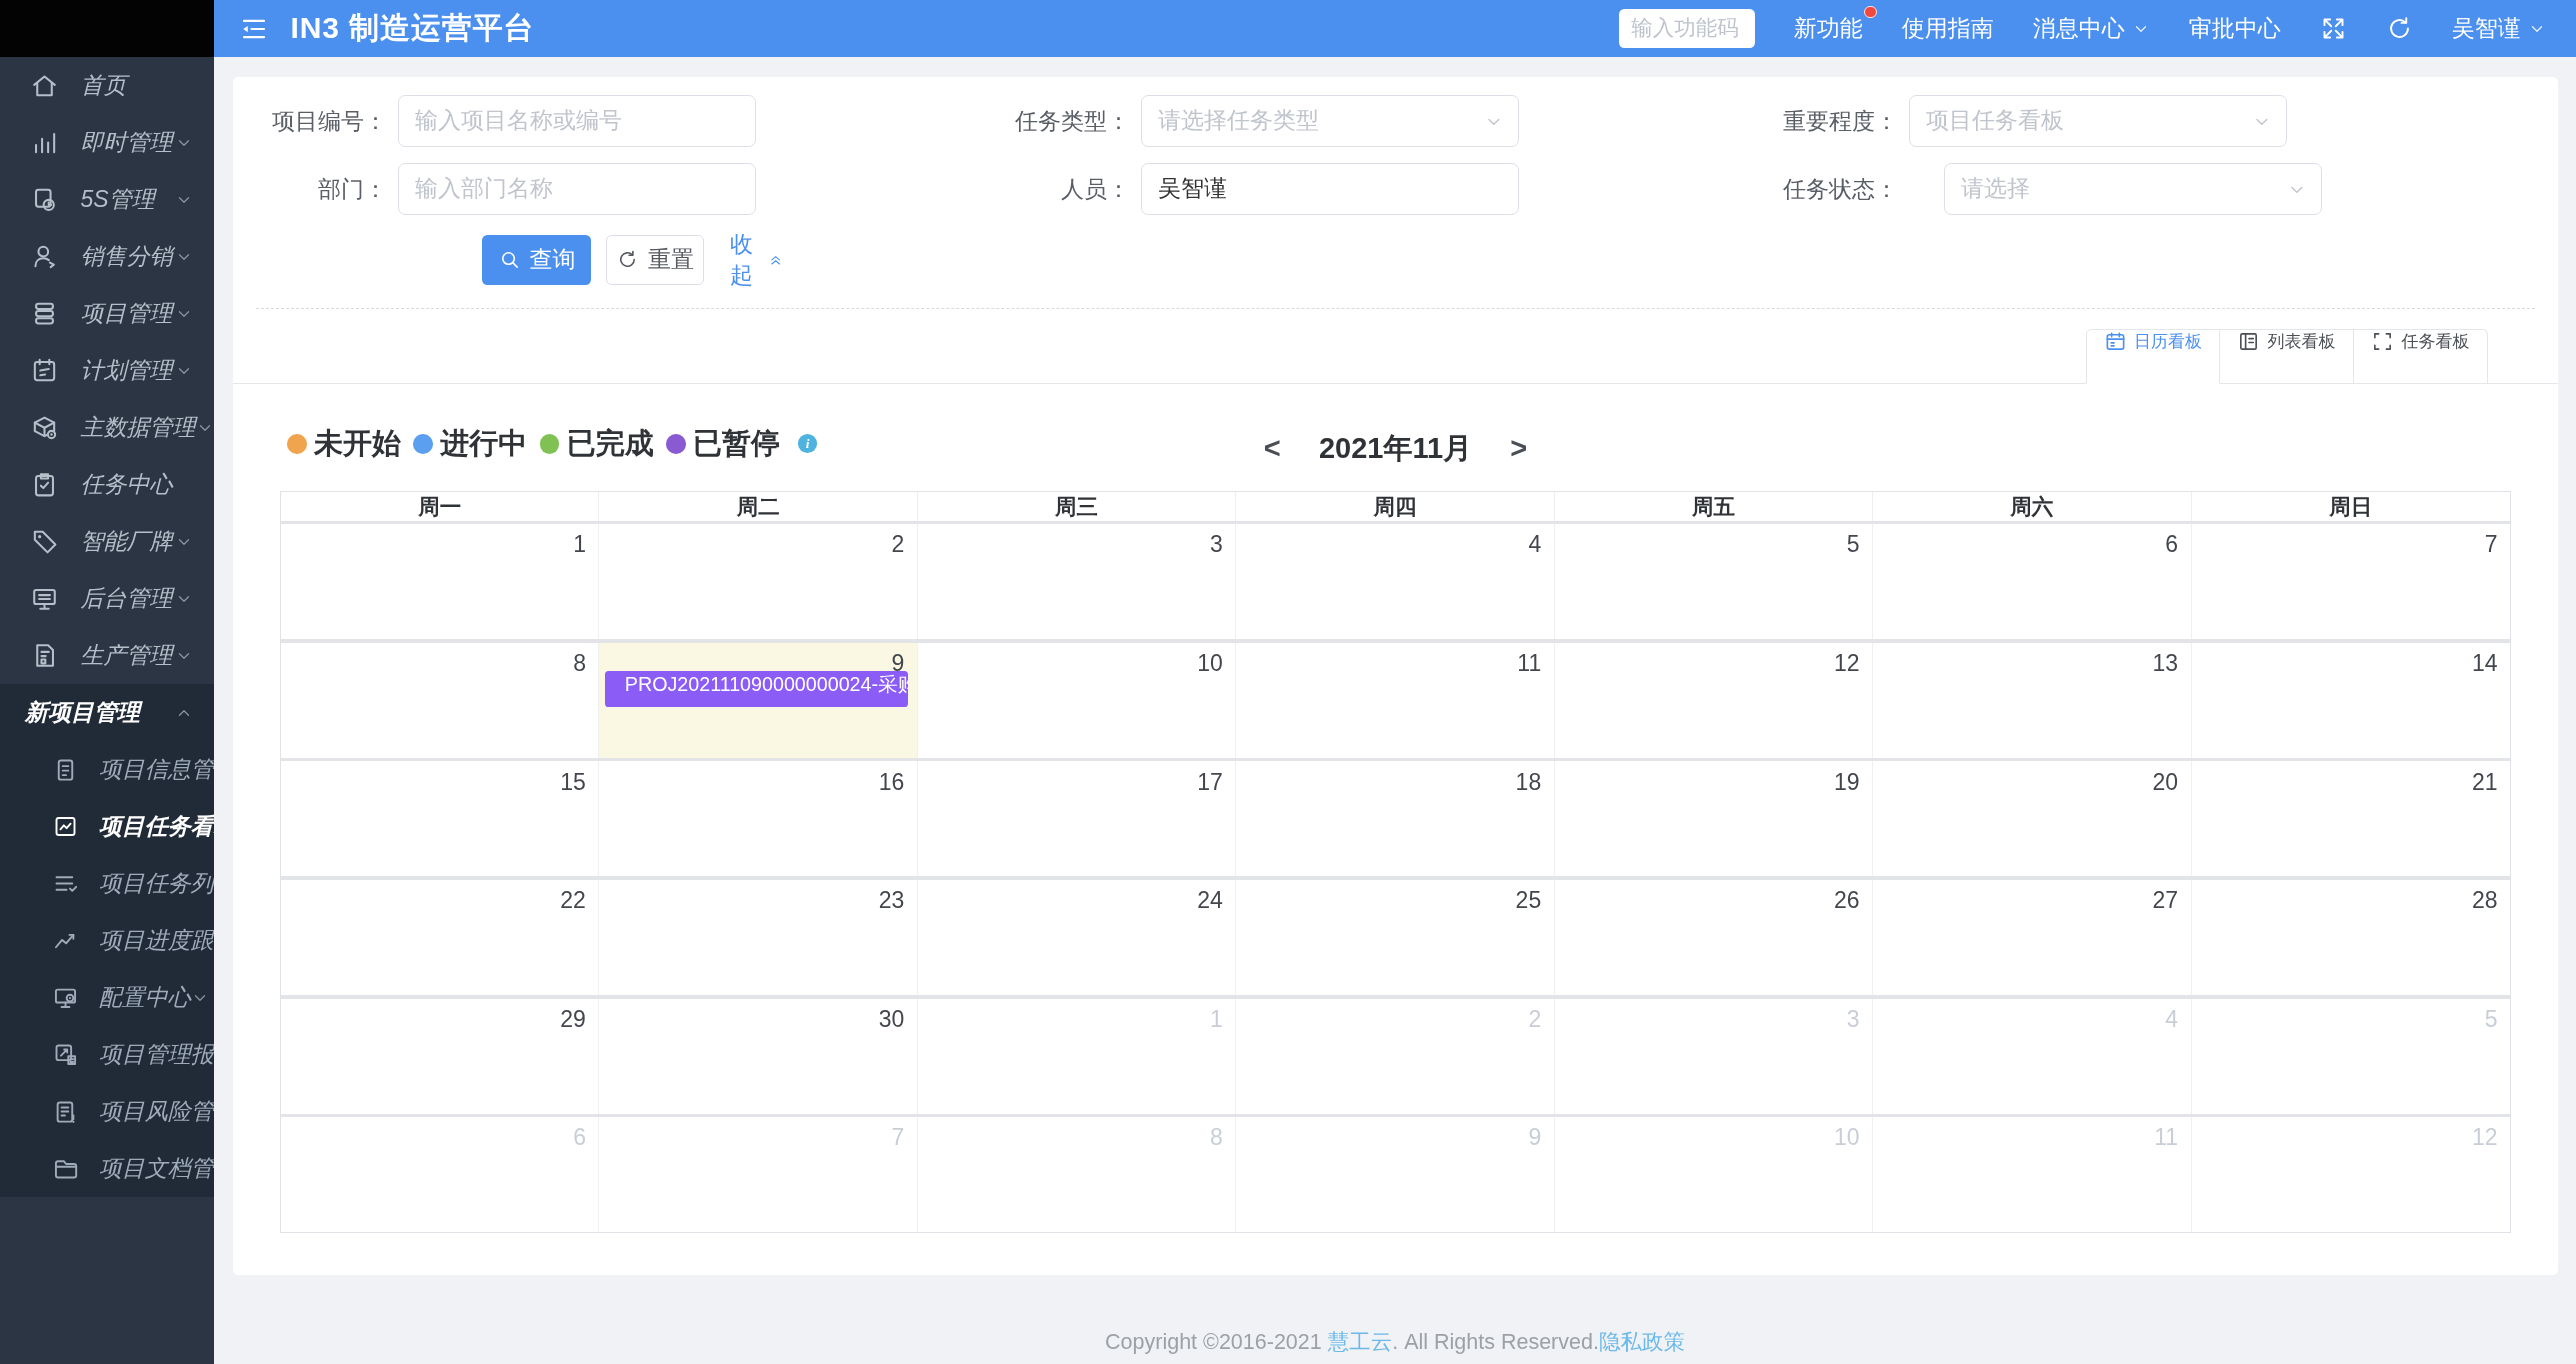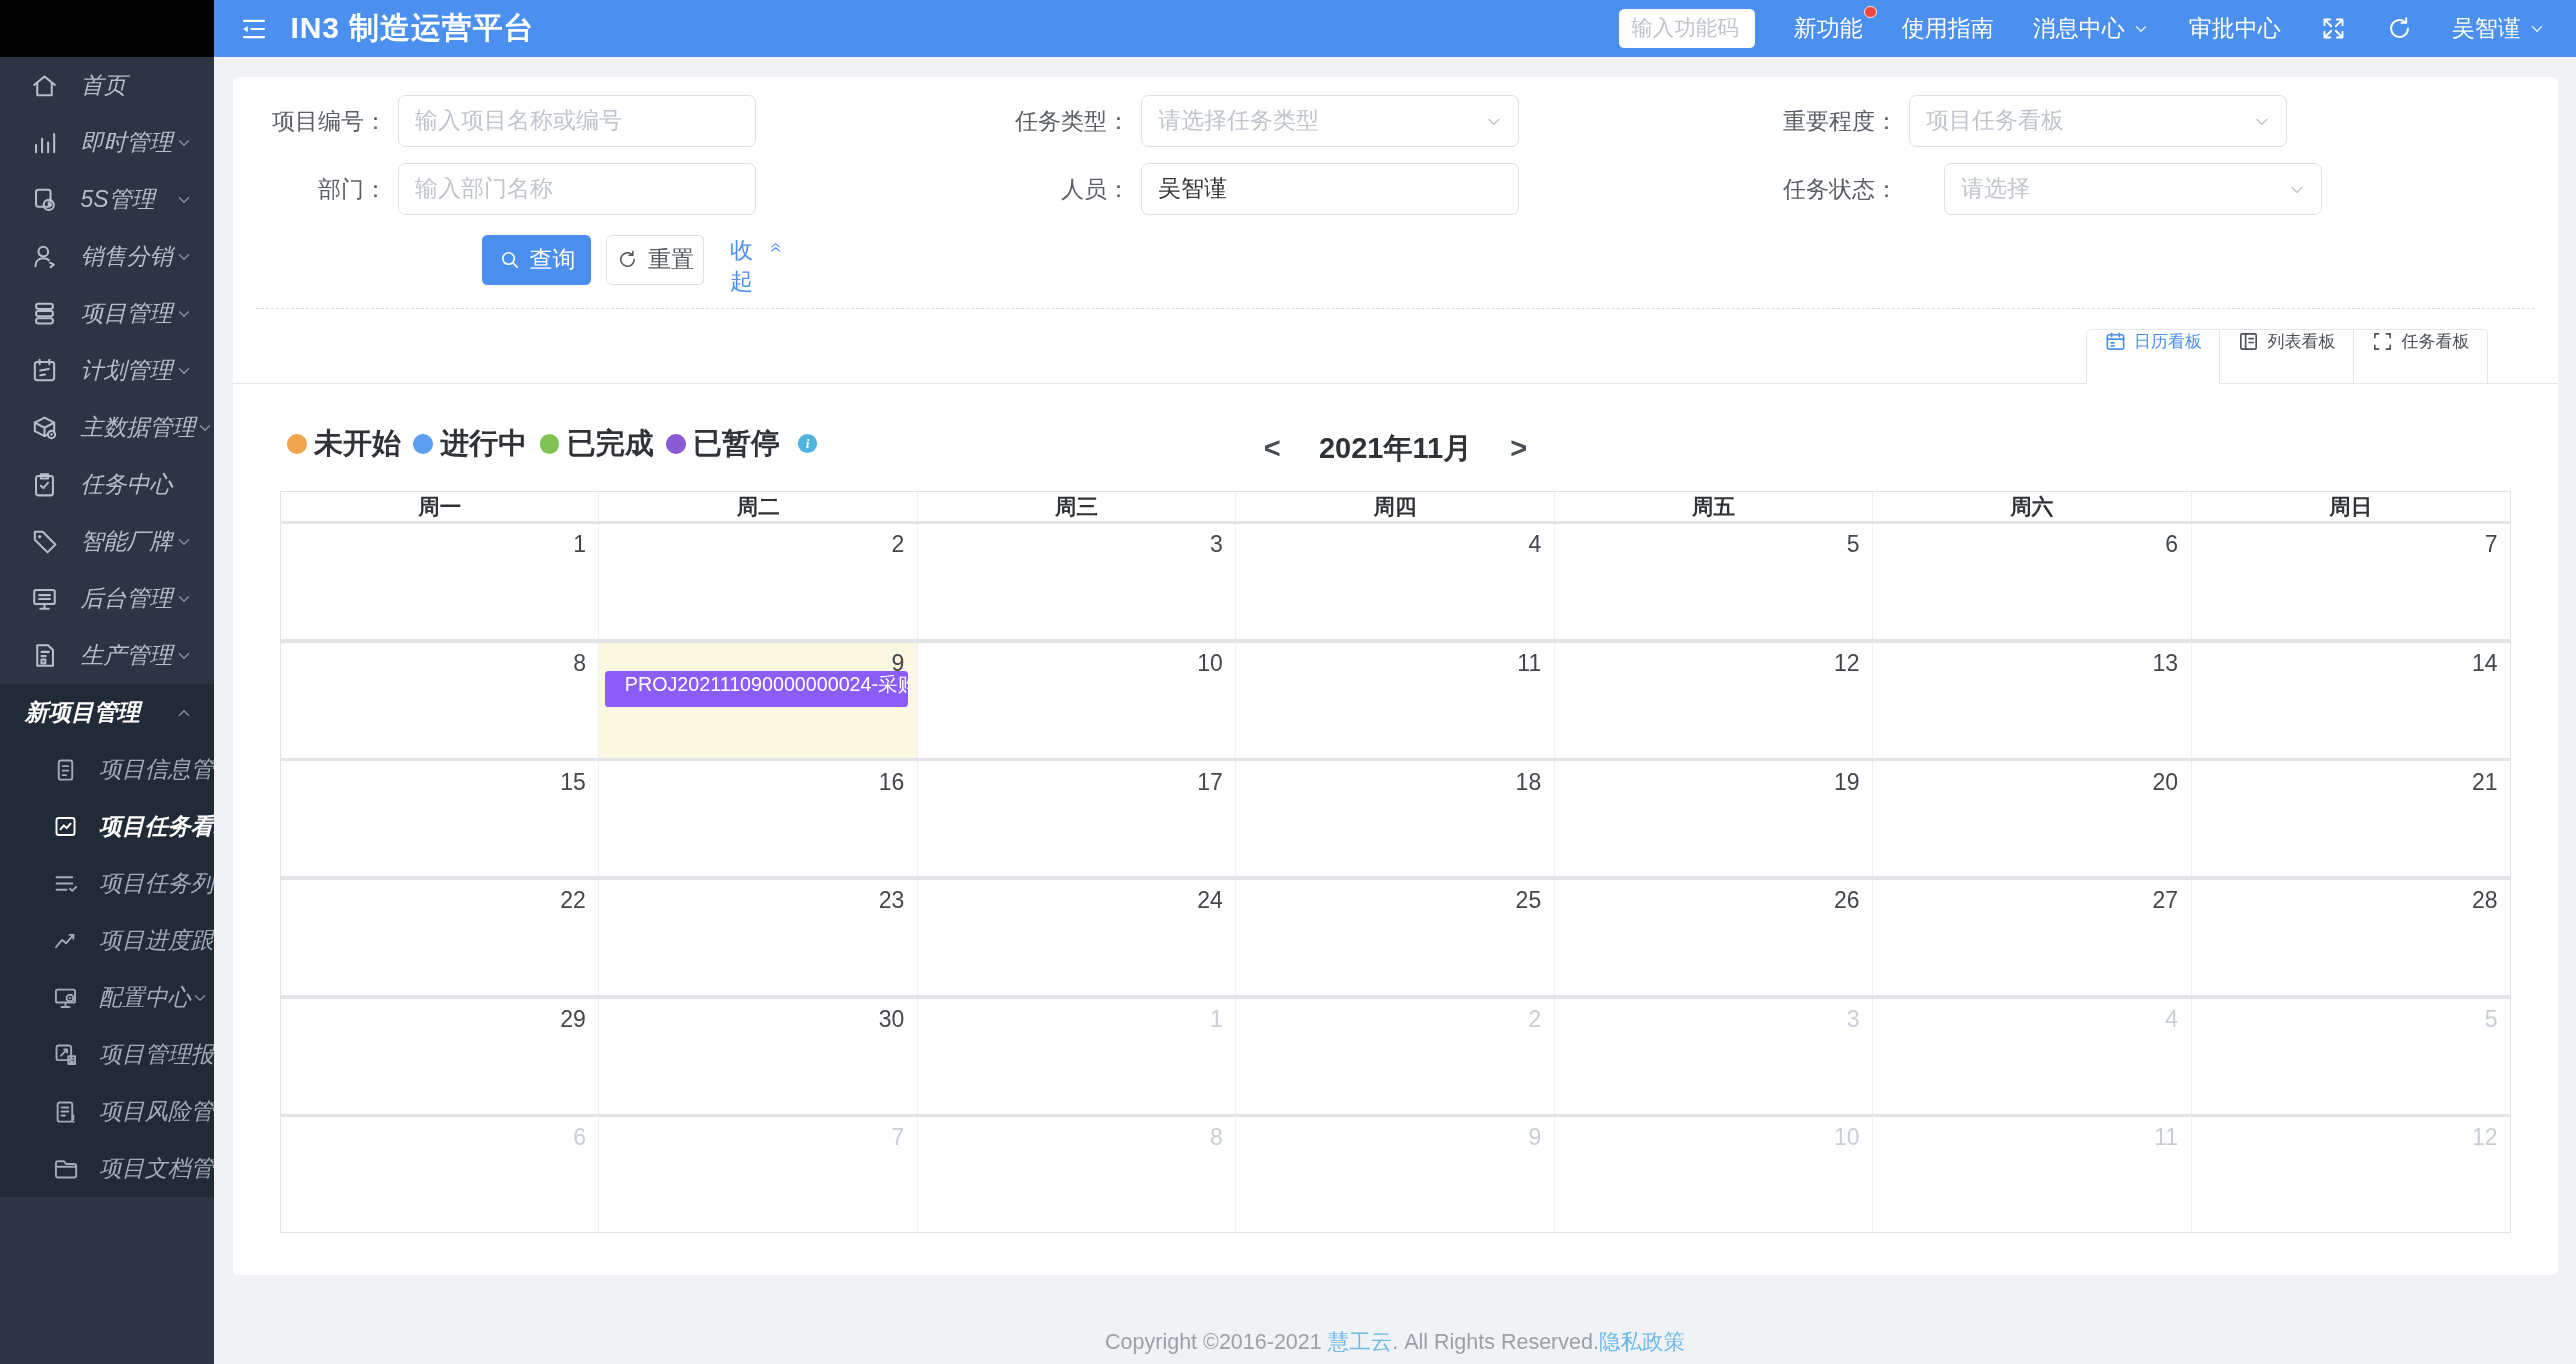--- a/index.html
+++ b/index.html
@@ -41,21 +41,21 @@
   .inp, .sel { position:absolute; top:0; height:52px; border:1.8px solid #dcdfe6; border-radius:7.2px; background:#fff; font-size:23px; padding:0 16px; color:#333; outline:none; font-family:inherit; }
   .inp::placeholder { color:#c0c4cc; }
   .sel { display:flex; align-items:center; cursor:pointer; }
   .sel .ph { color:#c0c4cc; }
   .sel .sc { position:absolute; right:14.3px; top:16px; width:19.7px; height:19.7px; color:#c0c4cc; }
   .actions { position:absolute; top:158px; left:0; height:50px; }
   .btn { position:absolute; top:0; height:50px; border-radius:5.4px; font-size:23px; display:flex; align-items:center; justify-content:center; gap:9px; cursor:pointer; }
   .btn svg { width:23px; height:23px; }
   .btn-search { left:249px; width:109px; background:#4b90ee; color:#fff; border:none; }
   .btn-reset { left:373px; width:98px; background:#fff; color:#55595f; border:1.8px solid #dcdfe6; }
-  .collapse { position:absolute; left:497px; top:0; height:50px; display:flex; gap:7.2px; color:#4b90ee; font-size:23px; cursor:pointer;font-family:Liberation Serif, serif; }
+  .collapse { position:absolute; left:497px; top:0; height:50px; display:flex; align-items:center; gap:7.2px; color:#4b90ee; font-size:23px; cursor:pointer;font-family:Liberation Serif, serif; }
   .collapse svg { width:23px; height:23px; }
   .divider { position:absolute; left:23px; right:23px; top:231px; border-top:1.8px dashed #d4dbe2; }
 
   
   .tabsline { position:absolute; left:0; right:0; top:252px; height:55px; border-bottom:1.8px solid #e4e7ea; }
   .tabs { position:absolute; right:70px; top:0; height:55px; display:flex; }
   .tab { width:134px; height:55px; display:flex; align-items:flex-start; justify-content:center; gap:7.2px; font-size:17px; color:#4a4e55; background:#fff; border:1.8px solid #e4e7ea; border-left-width:0; border-bottom:1.8px solid #e4e7ea; cursor:pointer; white-space:nowrap; }
   .tab:first-child { border-left-width:1.8px; border-top-left-radius:5.4px; }
   .tab:last-child { border-top-right-radius:5.4px; }
   .tab svg { width:23px; height:23px; }

